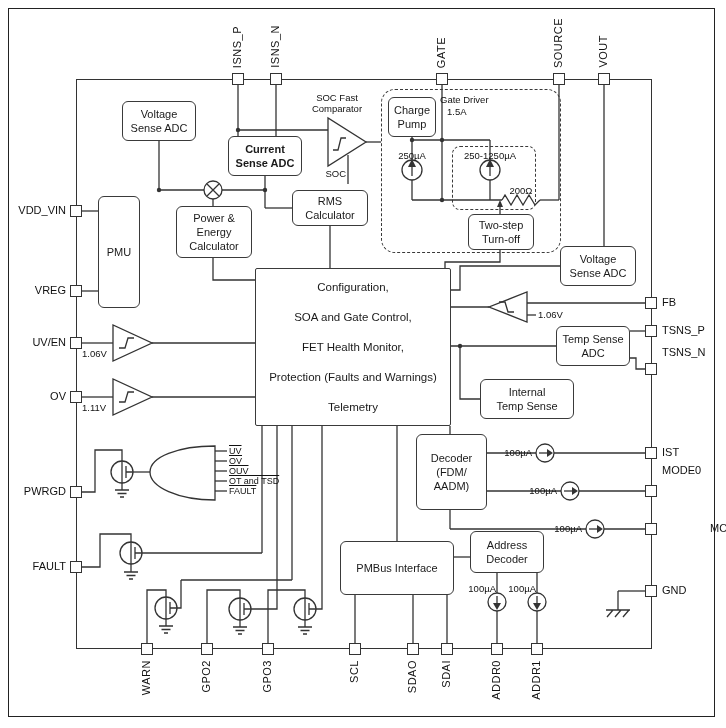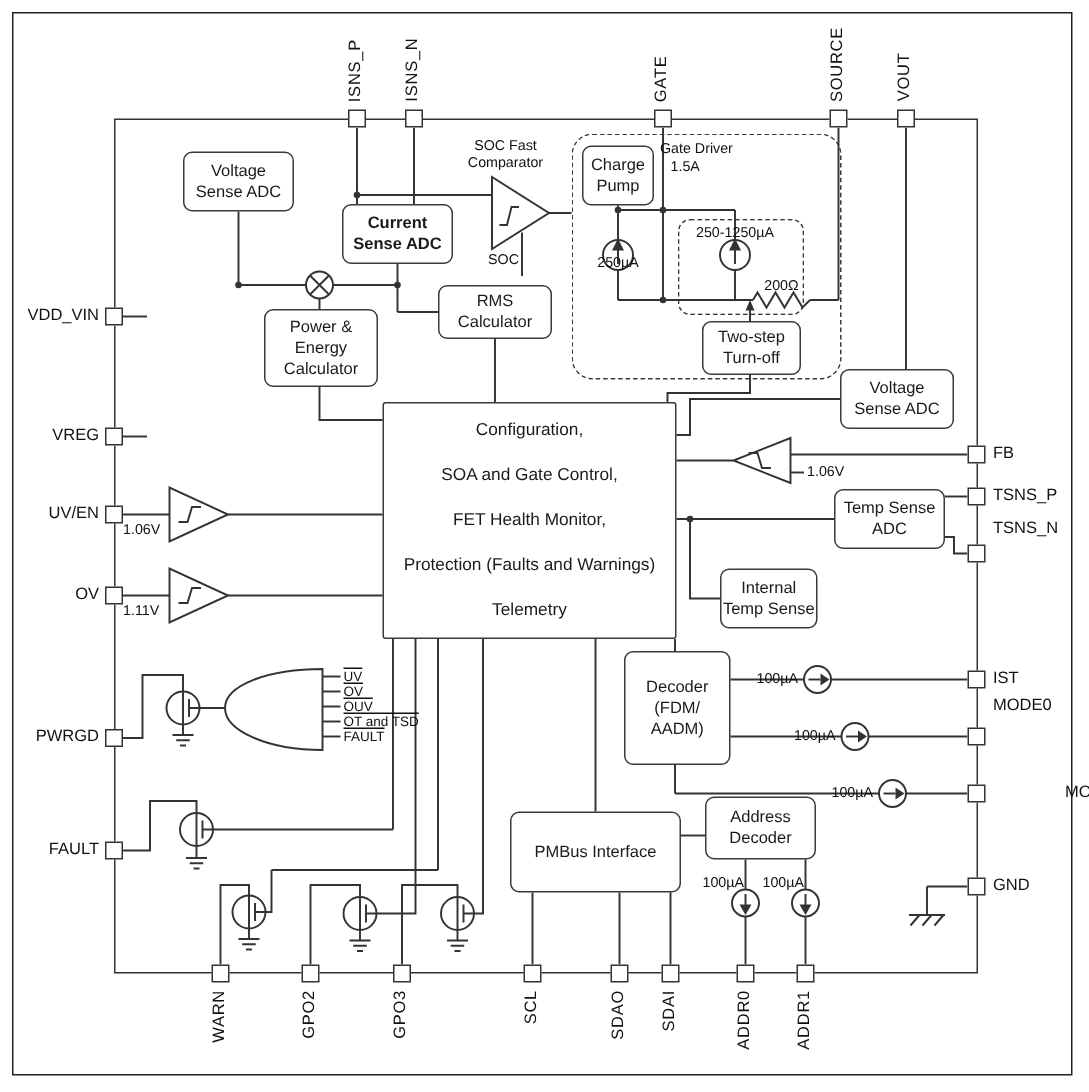--- a/index.html
+++ b/index.html
@@ -227,46 +227,47 @@
 Sense ADC</div>
   <div class="block" style="left:228px;top:136px;width:74px;height:40px;font-weight:bold;">Current
 Sense ADC</div>
   <div class="block" style="left:388px;top:97px;width:48px;height:40px;">Charge
 Pump</div>
   <div class="block" style="left:292px;top:190px;width:76px;height:36px;">RMS
 Calculator</div>
   <div class="block" style="left:176px;top:206px;width:76px;height:52px;">Power &amp;
 Energy
 Calculator</div>
+  <div class="block" style="left:98px;top:196px;width:42px;height:112px;">PMU</div>
   <div class="block central" style="left:255px;top:268px;width:196px;height:158px;">Configuration,
 SOA and Gate Control,
 FET Health Monitor,
 Protection (Faults and Warnings)
 Telemetry</div>
   <div class="block" style="left:560px;top:246px;width:76px;height:40px;">Voltage
 Sense ADC</div>
   <div class="block" style="left:556px;top:326px;width:74px;height:40px;">Temp Sense
 ADC</div>
-  <div class="block" style="left:480px;top:379px;width:65px;height:40px;">Internal
+  <div class="block" style="left:480px;top:379px;width:94px;height:40px;">Internal
 Temp Sense</div>
   <div class="block" style="left:416px;top:434px;width:71px;height:76px;">Decoder
 (FDM/
 AADM)</div>
   <div class="block" style="left:470px;top:531px;width:74px;height:42px;">Address
 Decoder</div>
   <div class="block" style="left:340px;top:541px;width:114px;height:54px;">PMBus Interface</div>
   <div class="block" style="left:468px;top:214px;width:66px;height:36px;">Two-step
 Turn-off</div>
 
   <div class="slabel" style="left:299px;top:92px;width:76px;text-align:center;">SOC Fast
 Comparator</div>
   <div class="slabel" style="left:320px;top:168px;width:26px;text-align:right;">SOC</div>
   <div class="slabel" style="left:440px;top:94px;">Gate Driver</div>
   <div class="slabel" style="left:447px;top:106px;">1.5A</div>
-  <div class="slabel" style="left:390px;top:150px;width:44px;text-align:center;margin-top:20px;">250µA</div>
+  <div class="slabel" style="left:390px;top:150px;width:44px;text-align:center;">250µA</div>
   <div class="slabel" style="left:458px;top:150px;width:64px;text-align:center;">250-1250µA</div>
   <div class="slabel" style="left:501px;top:185px;width:40px;text-align:center;">200Ω</div>
   <div class="slabel" style="left:82px;top:348px;width:34px;">1.06V</div>
   <div class="slabel" style="left:82px;top:402px;width:34px;">1.11V</div>
   <div class="slabel" style="left:538px;top:309px;width:36px;">1.06V</div>
   <div class="slabel" style="left:498px;top:447px;width:34px;text-align:right;">100µA</div>
   <div class="slabel" style="left:523px;top:485px;width:34px;text-align:right;">100µA</div>
   <div class="slabel" style="left:548px;top:523px;width:34px;text-align:right;">100µA</div>
   <div class="slabel" style="left:466px;top:583px;width:30px;text-align:right;">100µA</div>
   <div class="slabel" style="left:506px;top:583px;width:30px;text-align:right;">100µA</div>

